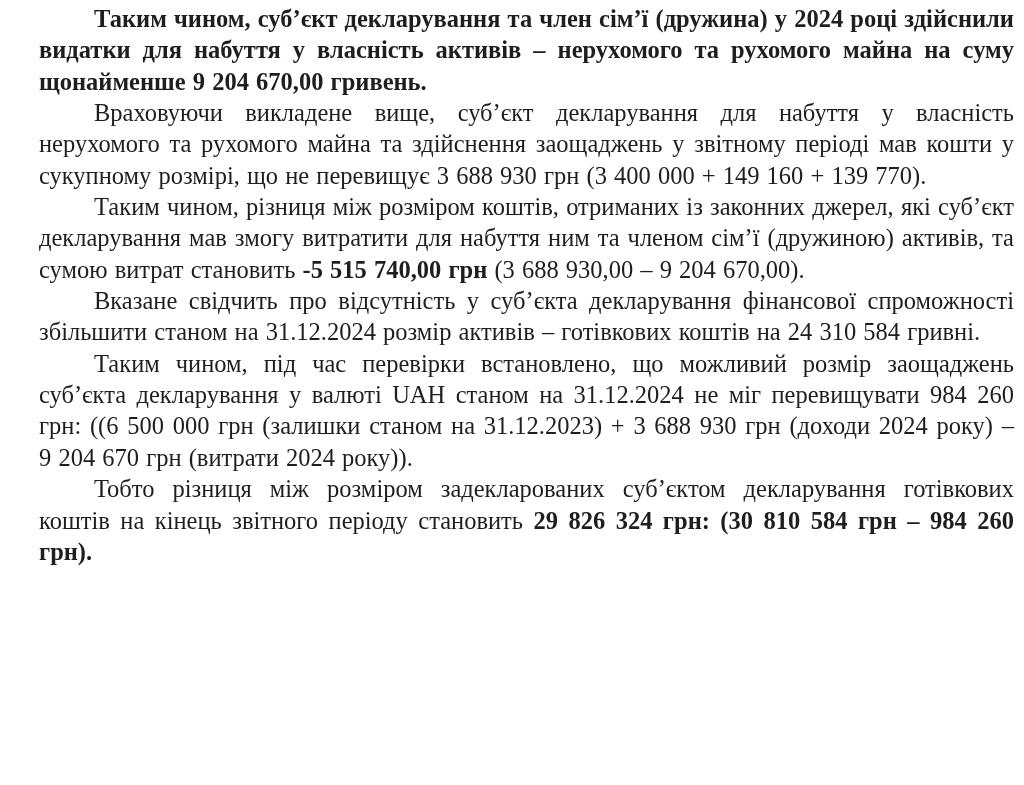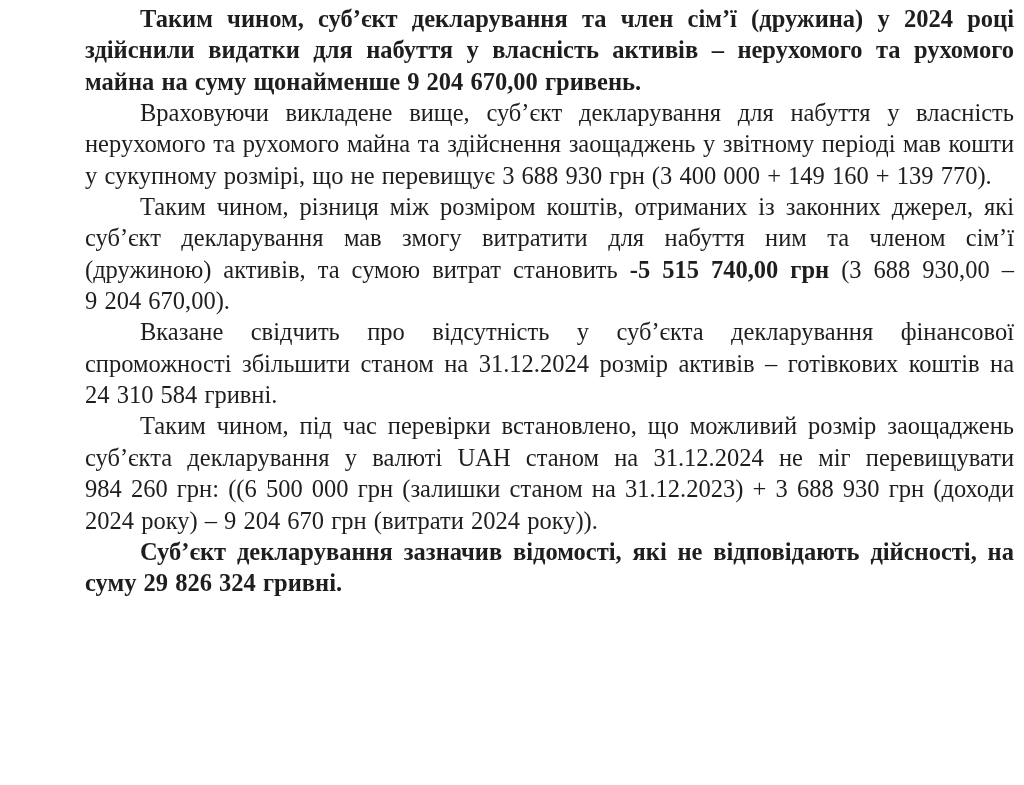--- a/index.html
+++ b/index.html
@@ -7,21 +7,21 @@
     padding: 0;
     background: #ffffff;
   }
   .page {
     position: relative;
     width: 1024px;
     height: 785px;
     box-sizing: border-box;
     background: #ffffff;
     overflow: hidden;
-    padding: 3px 10px 0 85px;
+    padding: 3px 10px 0 39px;
     font-family: "Liberation Serif", "DejaVu Serif", serif;
     font-size: 24.5px;
     line-height: 31.35px;
     color: #1e1e1e;
     text-align: justify;
   }
   .page p {
     margin: 0;
     padding: 0;
     text-indent: 55px;
@@ -39,16 +39,16 @@
 
   <p><span>Враховуючи викладене вище, суб’єкт декларування для набуття у власність нерухомого та рухомого майна та здійснення заощаджень у звітному періоді мав кошти у сукупному розмірі, що не перевищує 3&nbsp;688&nbsp;930 грн (3&nbsp;400&nbsp;000 + 149&nbsp;160 + 139&nbsp;770).</span></p>
 
 
   <p><span>Таким чином, різниця між розміром коштів, отриманих із законних джерел, які суб’єкт декларування мав змогу витратити для набуття ним та членом сім’ї (дружиною) активів, та сумою витрат становить </span><span class="b">-5&nbsp;515&nbsp;740,00 грн</span><span> (3&nbsp;688&nbsp;930,00 – 9&nbsp;204&nbsp;670,00).</span></p>
 
   <p><span>Вказане свідчить про відсутність у суб’єкта декларування фінансової спроможності збільшити станом на 31.12.2024 розмір активів – готівкових коштів на 24&nbsp;310&nbsp;584 гривні.</span></p>
 
   <p><span>Таким чином, під час перевірки встановлено, що можливий розмір заощаджень суб’єкта декларування у валюті UAH станом на 31.12.2024 не міг перевищувати 984&nbsp;260 грн: ((6&nbsp;500&nbsp;000 грн (залишки станом на 31.12.2023) + 3&nbsp;688&nbsp;930 грн (доходи 2024 року) – 9&nbsp;204&nbsp;670 грн (витрати 2024 року)).</span></p>
 
+  <p><span>Тобто різниця між розміром задекларованих суб’єктом декларування готівкових коштів на кінець звітного періоду становить </span><span class="b">29&nbsp;826&nbsp;324 грн: (30&nbsp;810&nbsp;584 грн – 984&nbsp;260 грн).</span></p>
 
-  <p><span class="b">Суб’єкт декларування зазначив відомості, які не відповідають дійсності, на суму 29&nbsp;826&nbsp;324 гривні.</span></p>
 
 </div>
 
 </body></html>

